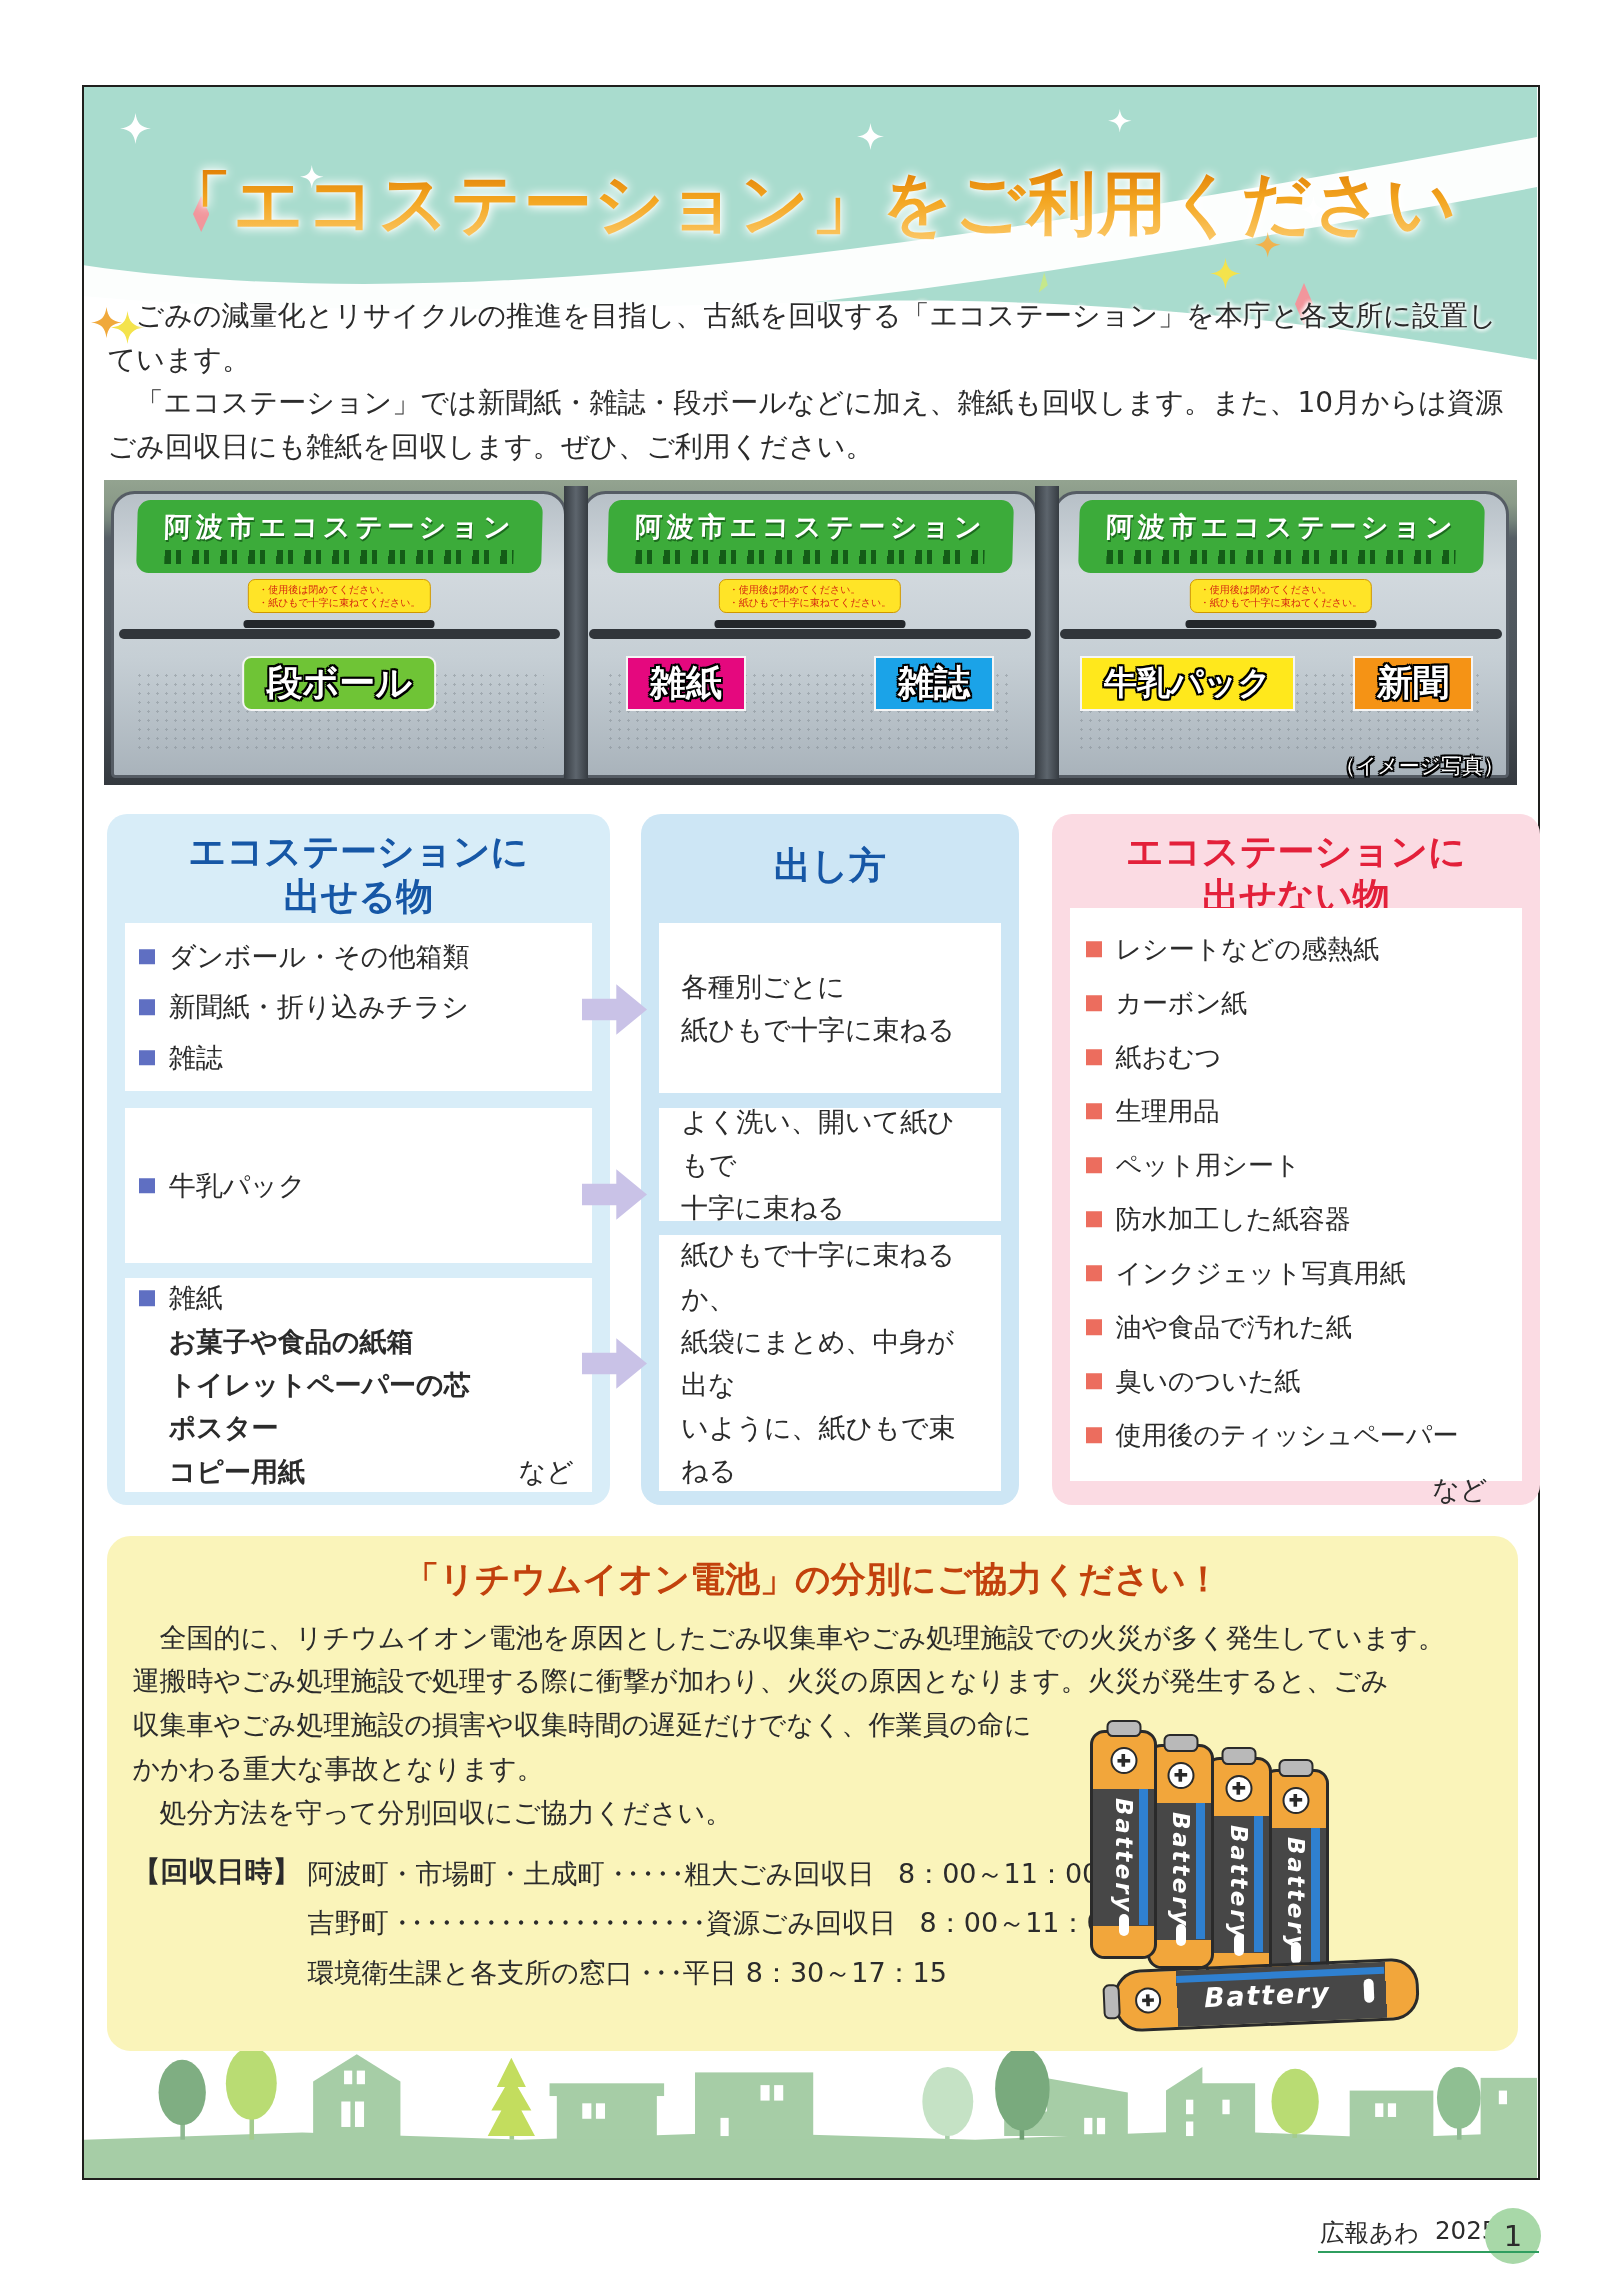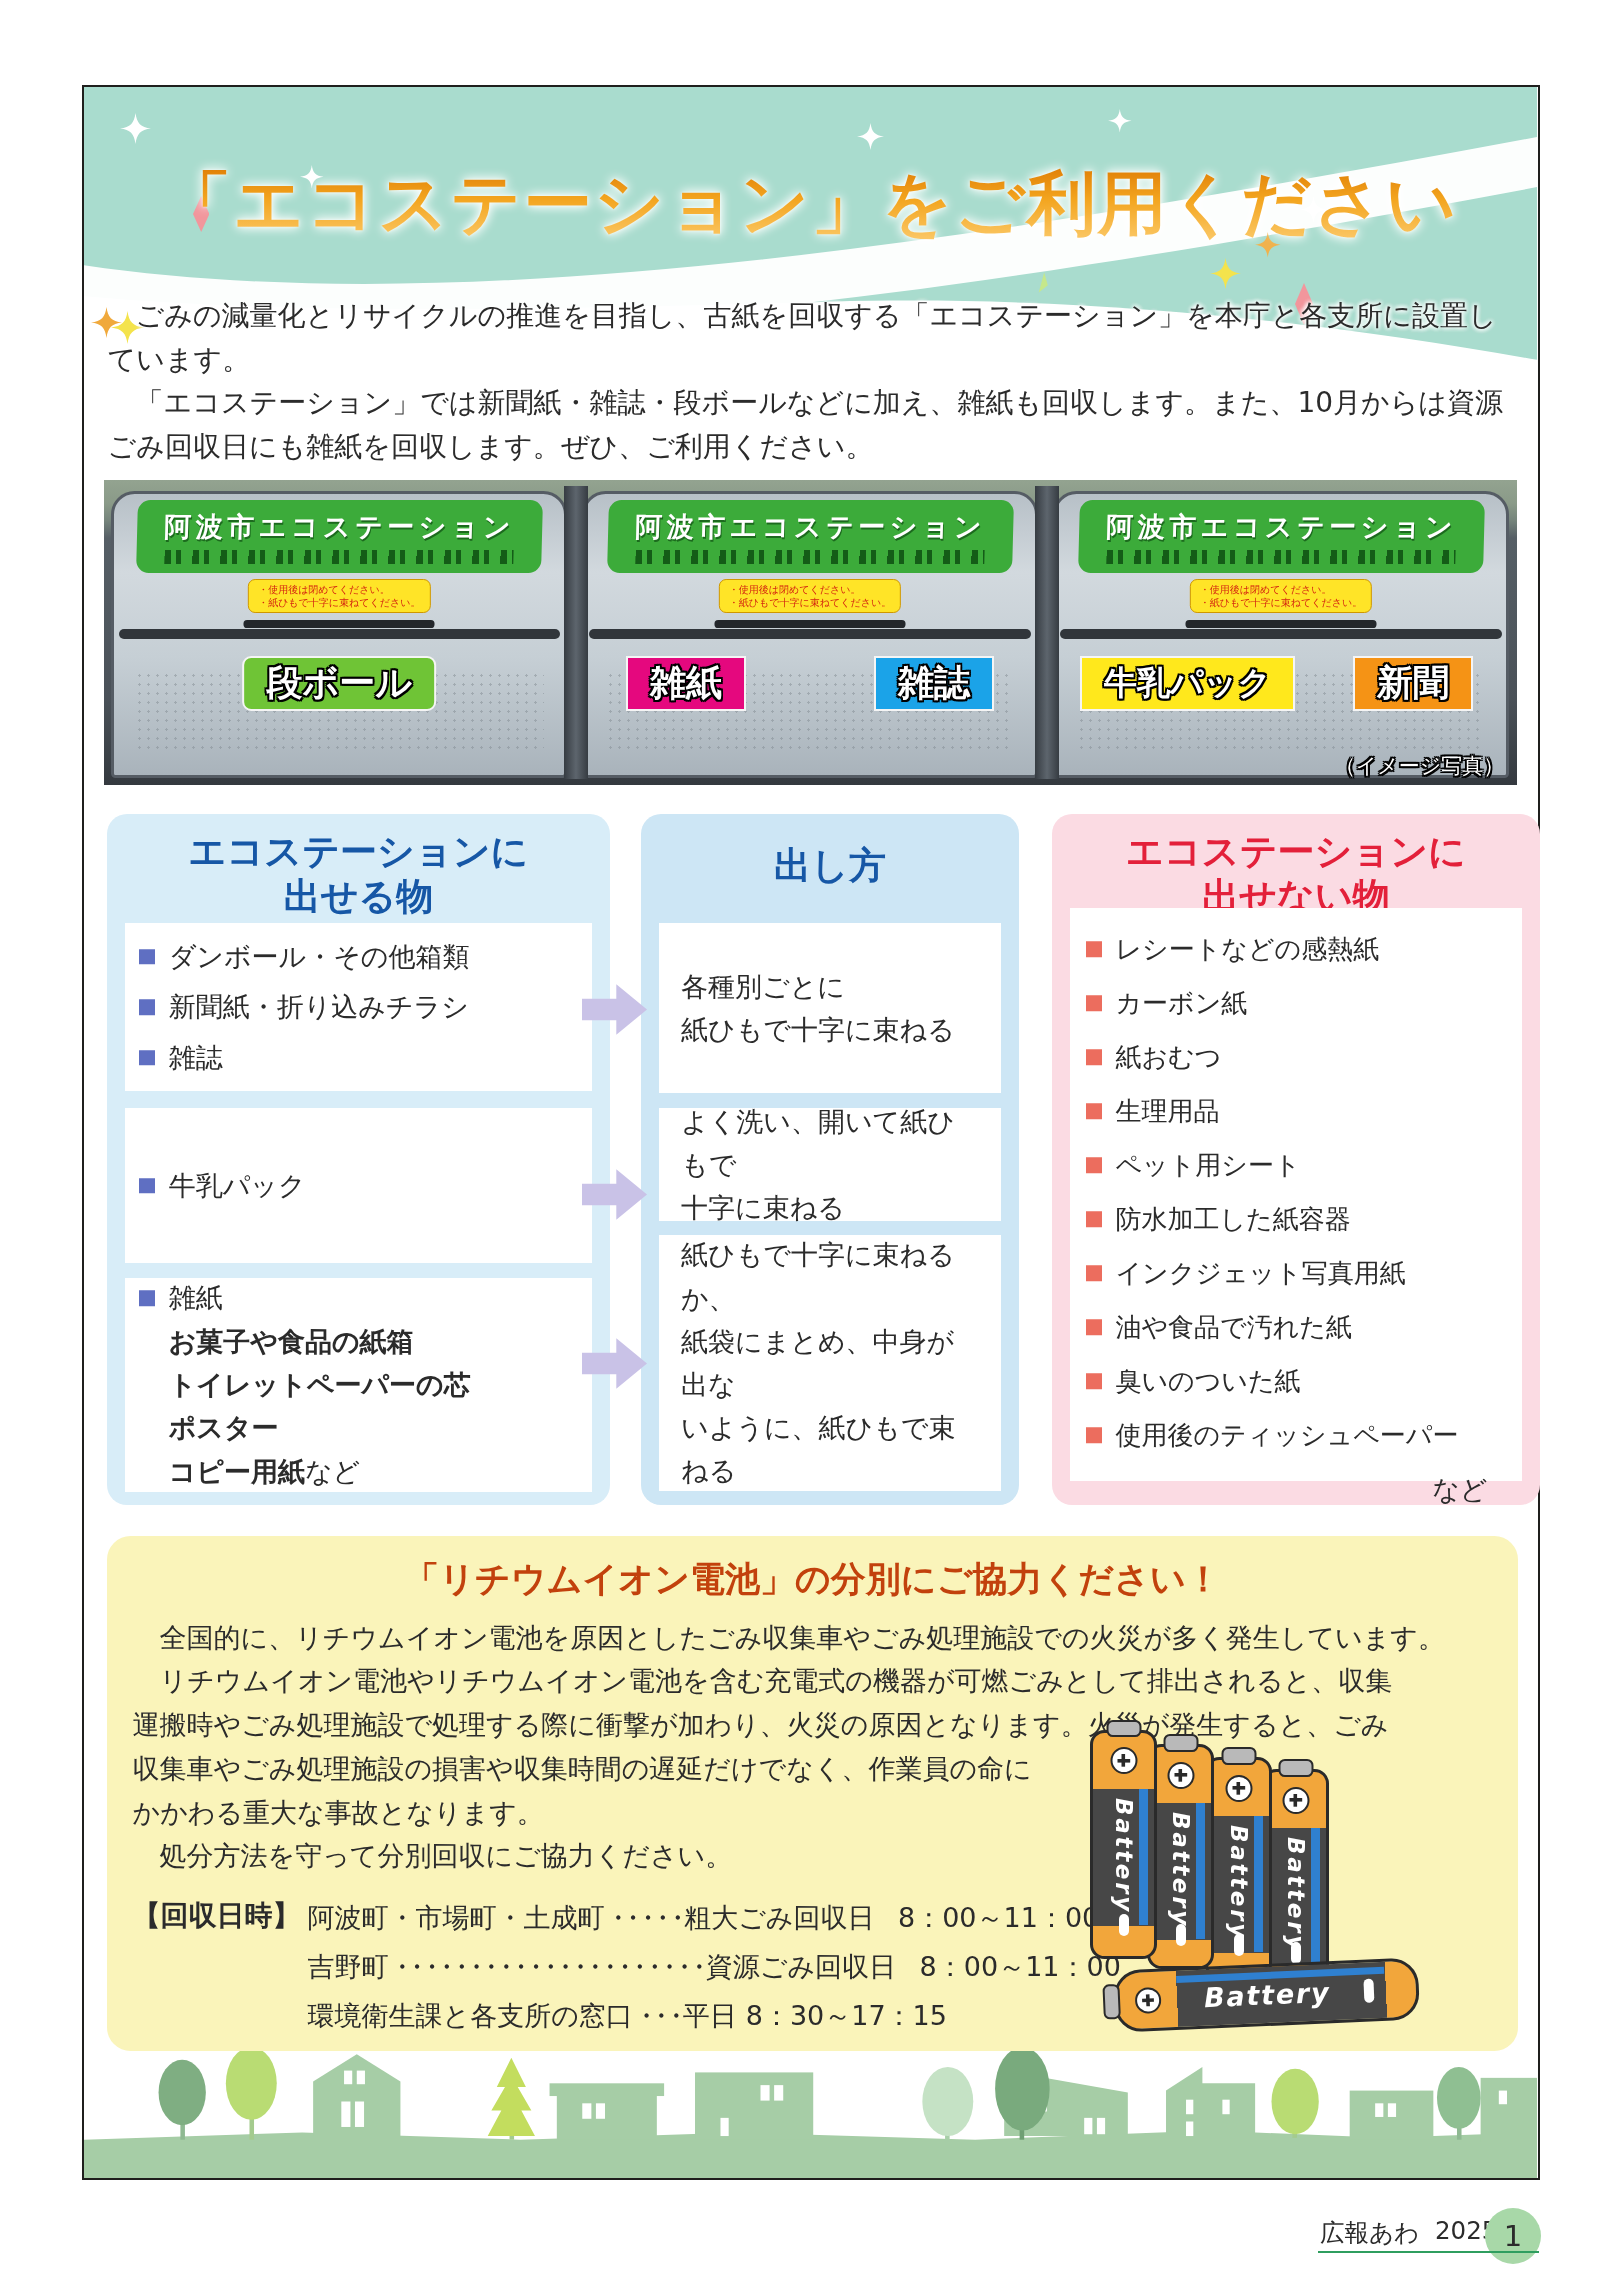--- a/index.html
+++ b/index.html
@@ -71,21 +71,21 @@
   .panel-rejected .panel-title { color:#e3203a; }
   .panel-howto .panel-title { top:29px; }
   .wbox { position:absolute; left:18px; right:18px; background:#fff; }
   .itm { position:relative; padding-left:31px; font-size:27px; color:#2b2b2b; white-space:nowrap; }
   .itm::before { content:""; position:absolute; left:1.8px; top:50%; transform:translateY(-50%); width:15.5px; height:15.5px; background:#5f6fc2; }
   .panel-rejected .itm::before { background:#ec6d5e; }
   .sub { padding-left:31px; font-size:27px; white-space:nowrap;font-weight:bold; }
   .abox1 { top:109px; height:168px; display:flex; flex-direction:column; justify-content:center; gap:14.5px; padding:0 12.7px; }
   .abox2 { top:294px; height:155px; display:flex; align-items:center; padding:0 12.7px; }
   .abox3 { top:464px; height:214px; display:flex; flex-direction:column; justify-content:center; gap:7.3px; padding:0 12.7px; }
-  .row-flex { display:flex; align-items:baseline; padding-right:5.5px; }
+  .row-flex { display:flex; justify-content:space-between; align-items:baseline; padding-right:5.5px; }
   .hbox { display:flex; align-items:center; padding:0 22px; font-size:27px; line-height:1.6; white-space:pre-line; }
   .hbox1 { top:109px; height:170px; }
   .hbox2 { top:294px; height:113px; }
   .hbox3 { top:421px; height:256px; }
   .rbox { top:94px; height:573px; padding:23.6px 9px 0 14.5px; box-sizing:border-box; }
   .rbox .itm { margin-bottom:19px; font-size:26px; }
   .r-suffix { text-align:right; font-size:27px; padding-right:25.5px; }
   .arrow { position:absolute; left:498px; width:65px; height:55px; z-index:6; }
   .arrow1 { top:168px; } .arrow2 { top:353px; } .arrow3 { top:522px; }
   
@@ -300,21 +300,20 @@
           <div class="itm">使用後のティッシュペーパー</div>
           <div class="r-suffix">など</div>
         </div>
       </div>
     </div>
 
     <div class="battery-box">
       <div class="bb-title">「リチウムイオン電池」の分別にご協力ください！</div>
       <div class="bb-body">
         <div>　全国的に、リチウムイオン電池を原因としたごみ収集車やごみ処理施設での火災が多く発生しています。</div>
-        <div>　リチウムイオン電池やリチウムイオン電池を含む充電式の機器が可燃ごみとして排出されると、収集</div>
         <div>運搬時やごみ処理施設で処理する際に衝撃が加わり、火災の原因となります。火災が発生すると、ごみ</div>
         <div>収集車やごみ処理施設の損害や収集時間の遅延だけでなく、作業員の命に</div>
         <div>かかわる重大な事故となります。</div>
         <div>　処分方法を守って分別回収にご協力ください。</div>
       </div>
       <div class="bb-schedule">
         <div class="sched-label">【回収日時】</div>
         <div class="sched-rows">
           <div class="sched-row">
             <span>阿波町・市場町・土成町</span><span class="s-leader">・・・・・</span><span class="s-dest">粗大ごみ回収日</span><span>8：00～11：00</span>

